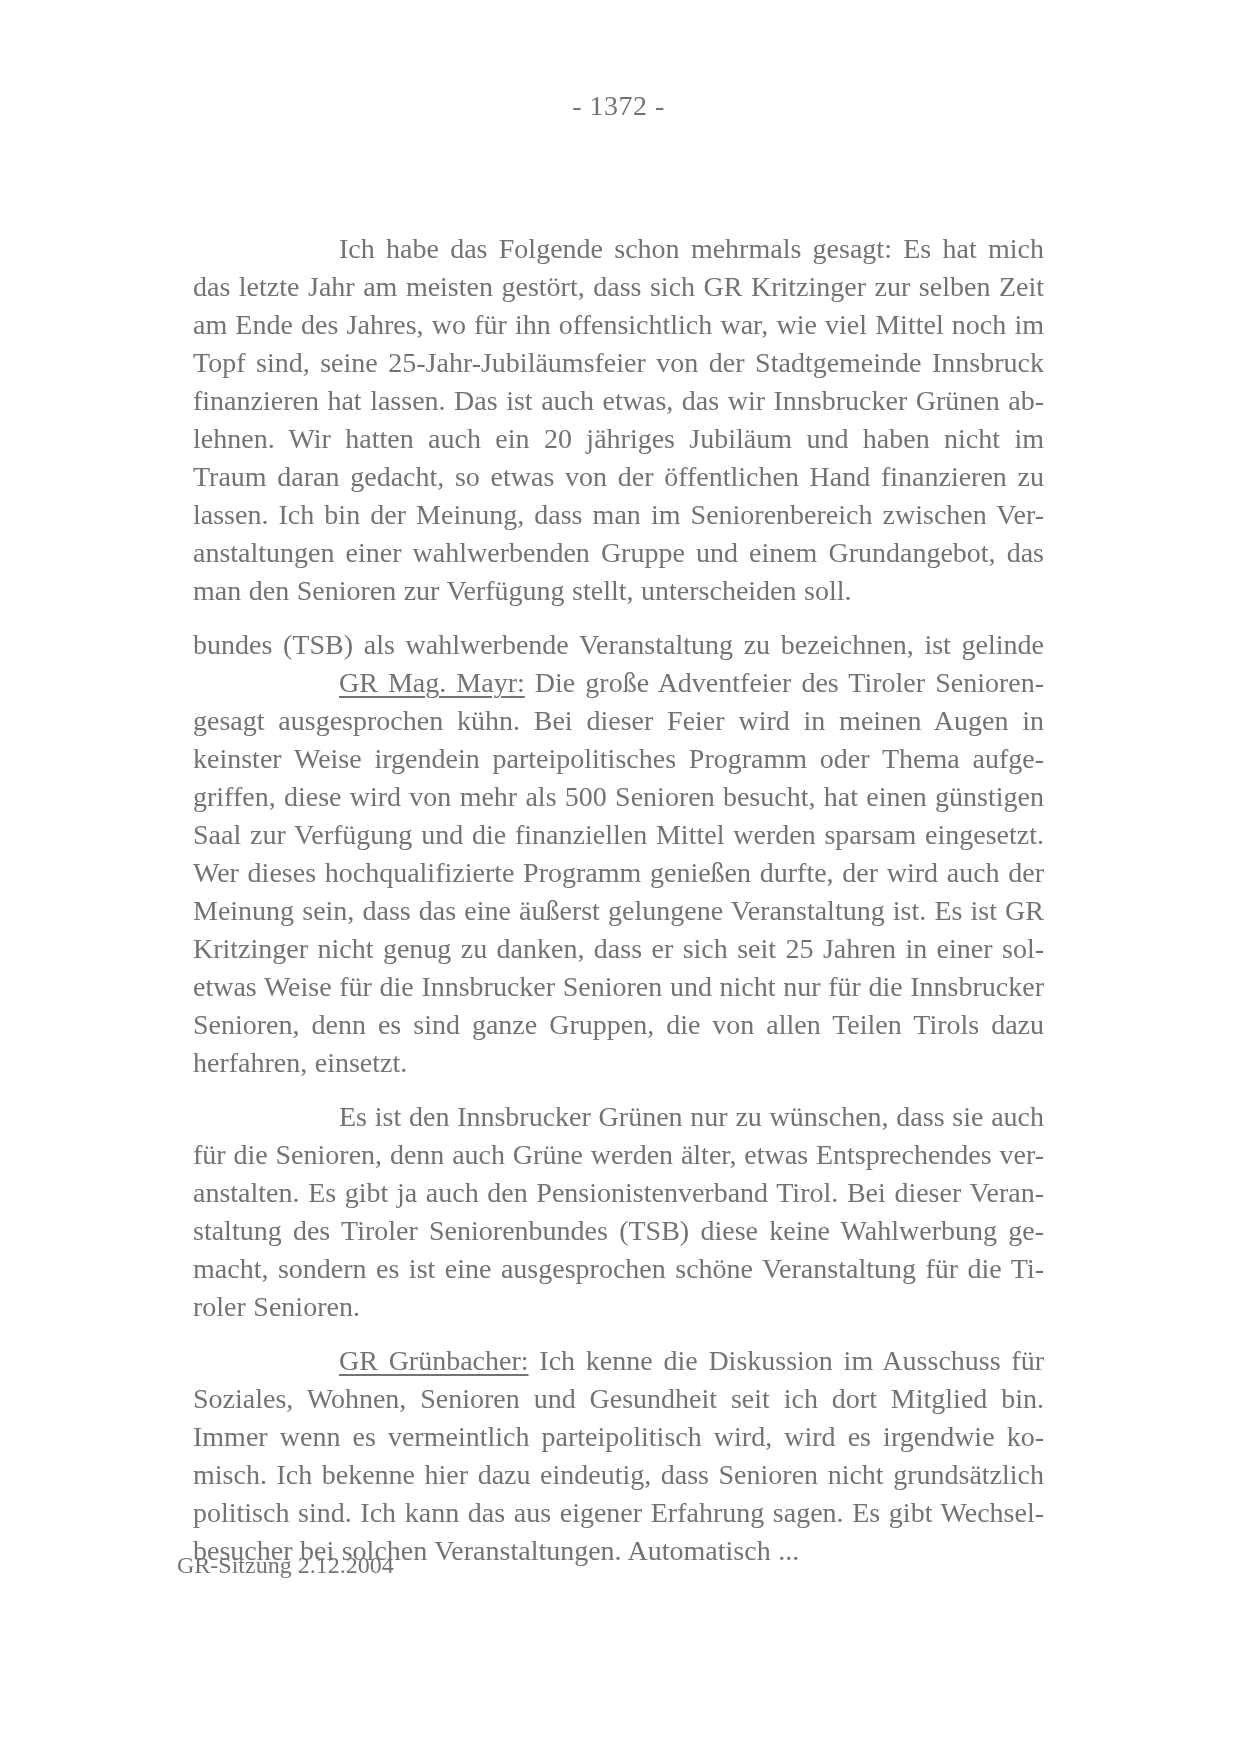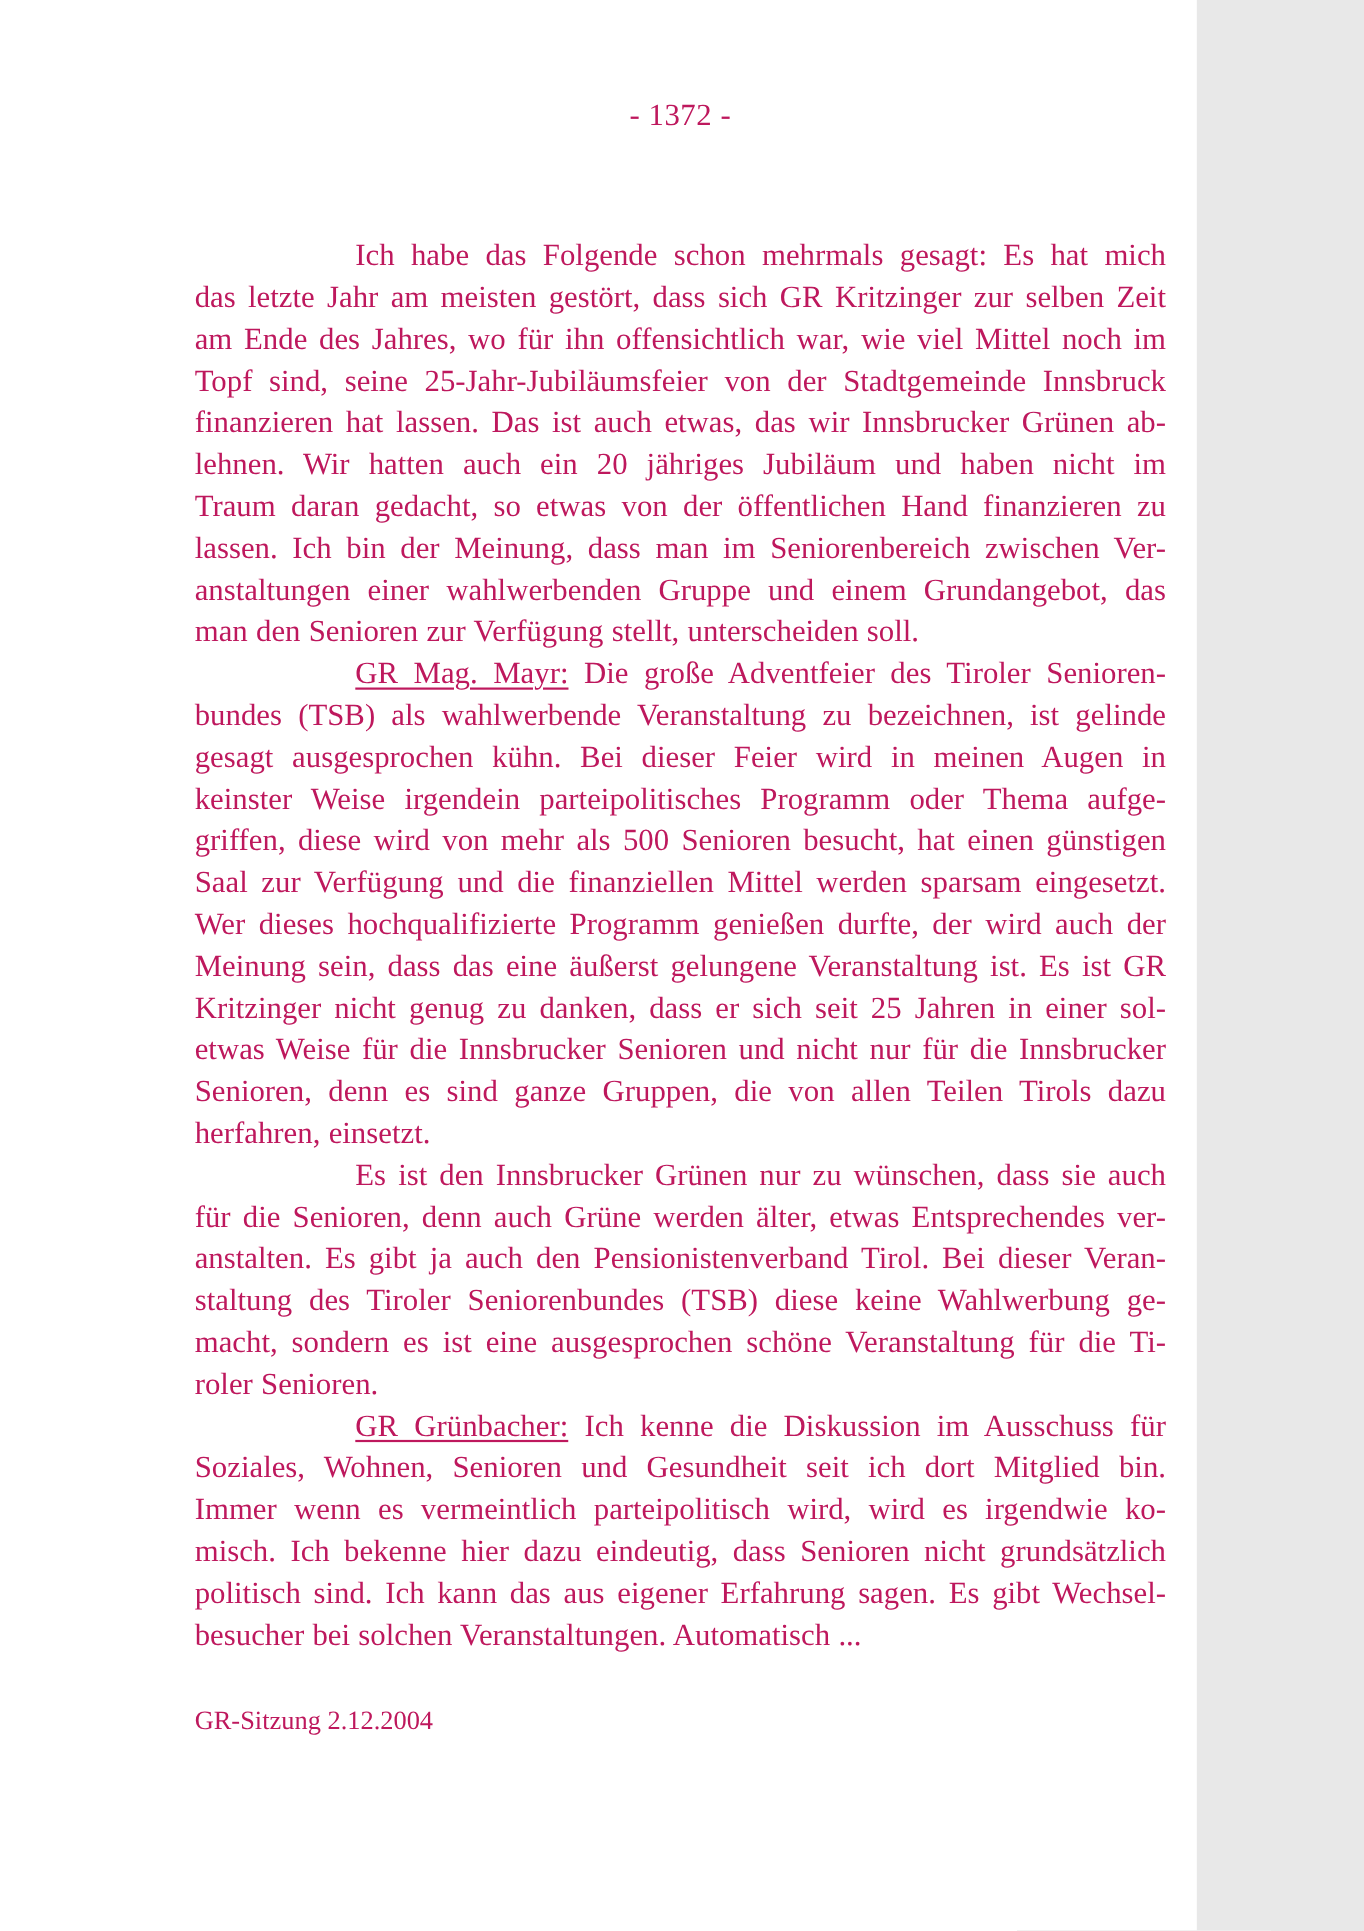--- a/index.html
+++ b/index.html
@@ -1,42 +1,42 @@
 <!DOCTYPE html>
 <html><head>
 <meta charset="utf-8">
 <style>
   html, body { margin: 0; padding: 0; background: #e8e8e8; }
   .page {
     position: relative;
-    width: 1088px;
+    width: 1240px;
     height: 1755px;
     background: #ffffff;
     font-family: "Liberation Serif", "DejaVu Serif", serif;
-    color: #be185d;
+    color: #737373;
     overflow: hidden;
   }
   .page-number {
     position: absolute;
     top: 87px;
     left: 177px;
     width: 883px;
     font-size: 28px;
     line-height: 38px;
     text-align: center;
     letter-spacing: 0.5px;
   }
   .doc-body {
     position: absolute;
     top: 214px;
     left: 177px;
     width: 883px;
     font-size: 28px;
   }
-  .paragraph { margin: 0; }
+  .paragraph { margin: 16px; }
   .line {
     height: 38px;
     line-height: 38px;
     text-align: justify;
     text-align-last: left;
     word-spacing: 0.5px;
   }
   .line.just { text-align-last: justify; }
   .line.indent { text-indent: 146px; }
   .u {
@@ -65,22 +65,22 @@
         <div class="line just"><span>am Ende des Jahres, wo für ihn offensichtlich war, wie viel Mittel noch im</span></div>
         <div class="line just"><span>Topf sind, seine 25-Jahr-Jubiläumsfeier von der Stadtgemeinde Innsbruck</span></div>
         <div class="line just"><span>finanzieren hat lassen. Das ist auch etwas, das wir Innsbrucker Grünen ab-</span></div>
         <div class="line just"><span>lehnen. Wir hatten auch ein 20 jähriges Jubiläum und haben nicht im</span></div>
         <div class="line just"><span>Traum daran gedacht, so etwas von der öffentlichen Hand finanzieren zu</span></div>
         <div class="line just"><span>lassen. Ich bin der Meinung, dass man im Seniorenbereich zwischen Ver-</span></div>
         <div class="line just"><span>anstaltungen einer wahlwerbenden Gruppe und einem Grundangebot, das</span></div>
         <div class="line"><span>man den Senioren zur Verfügung stellt, unterscheiden soll.</span></div>
       </div>
       <div class="paragraph">
+        <div class="line just"><span>bundes (TSB) als wahlwerbende Veranstaltung zu bezeichnen, ist gelinde</span></div>
         <div class="line indent just"><span class="u">GR Mag. Mayr:</span><span> Die große Adventfeier des Tiroler Senioren-</span></div>
-        <div class="line just"><span>bundes (TSB) als wahlwerbende Veranstaltung zu bezeichnen, ist gelinde</span></div>
         <div class="line just"><span>gesagt ausgesprochen kühn. Bei dieser Feier wird in meinen Augen in</span></div>
         <div class="line just"><span>keinster Weise irgendein parteipolitisches Programm oder Thema aufge-</span></div>
         <div class="line just"><span>griffen, diese wird von mehr als 500 Senioren besucht, hat einen günstigen</span></div>
         <div class="line just"><span>Saal zur Verfügung und die finanziellen Mittel werden sparsam eingesetzt.</span></div>
         <div class="line just"><span>Wer dieses hochqualifizierte Programm genießen durfte, der wird auch der</span></div>
         <div class="line just"><span>Meinung sein, dass das eine äußerst gelungene Veranstaltung ist. Es ist GR</span></div>
         <div class="line just"><span>Kritzinger nicht genug zu danken, dass er sich seit 25 Jahren in einer sol-</span></div>
         <div class="line just"><span>etwas Weise für die Innsbrucker Senioren und nicht nur für die Innsbrucker</span></div>
         <div class="line just"><span>Senioren, denn es sind ganze Gruppen, die von allen Teilen Tirols dazu</span></div>
         <div class="line"><span>herfahren, einsetzt.</span></div>

